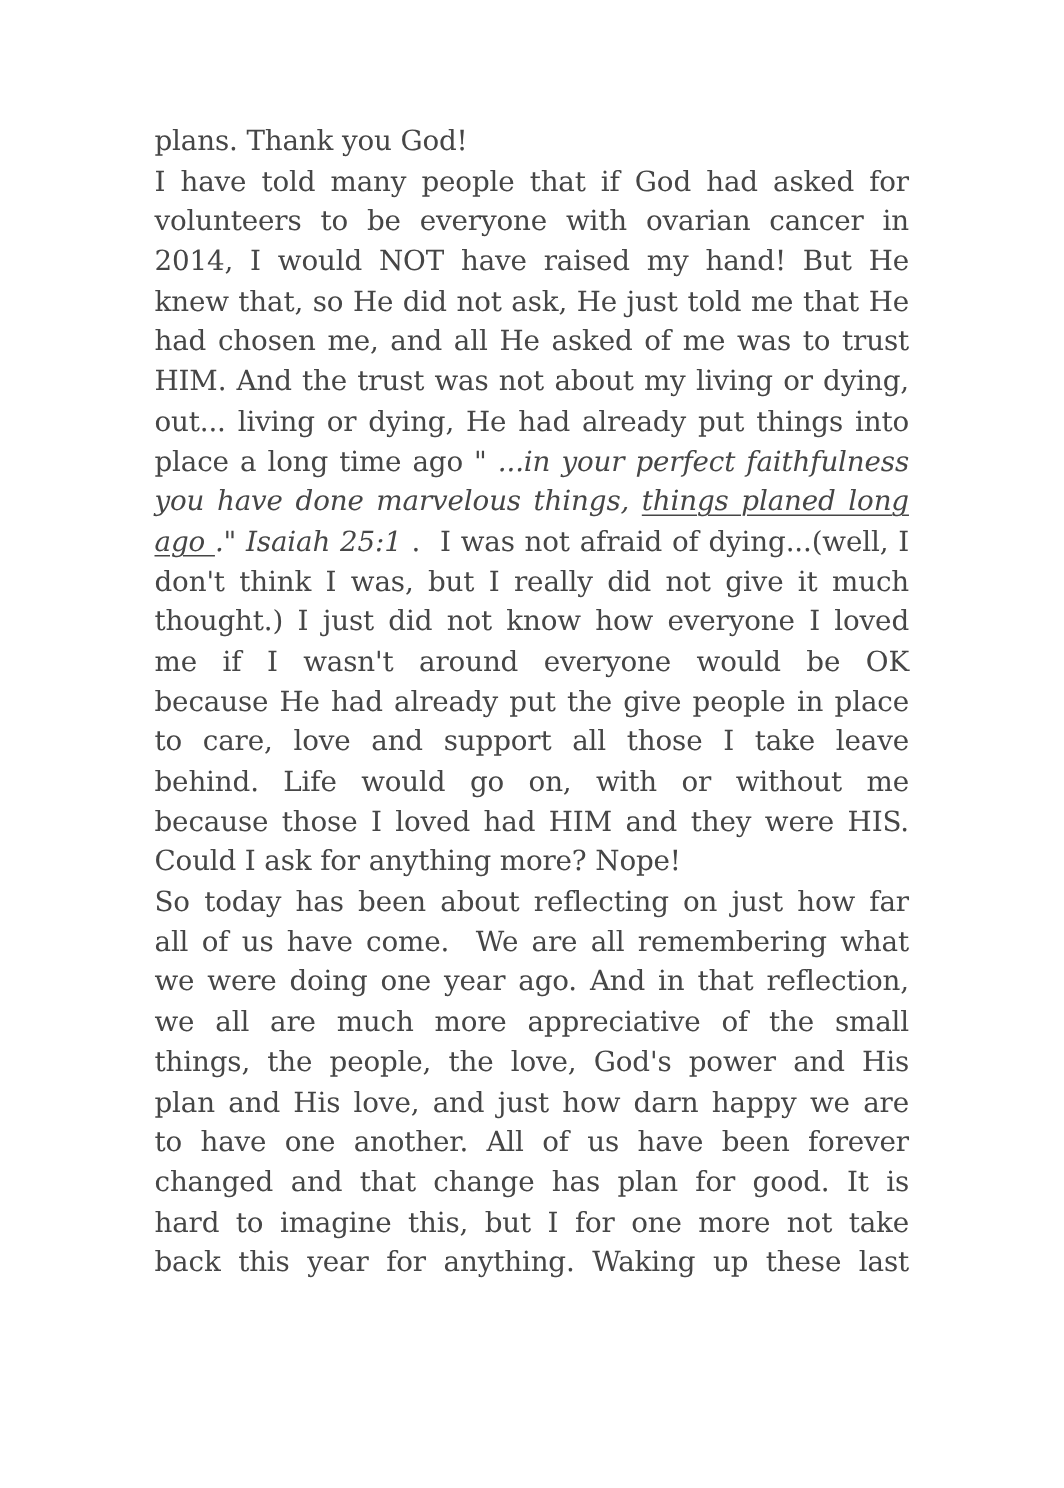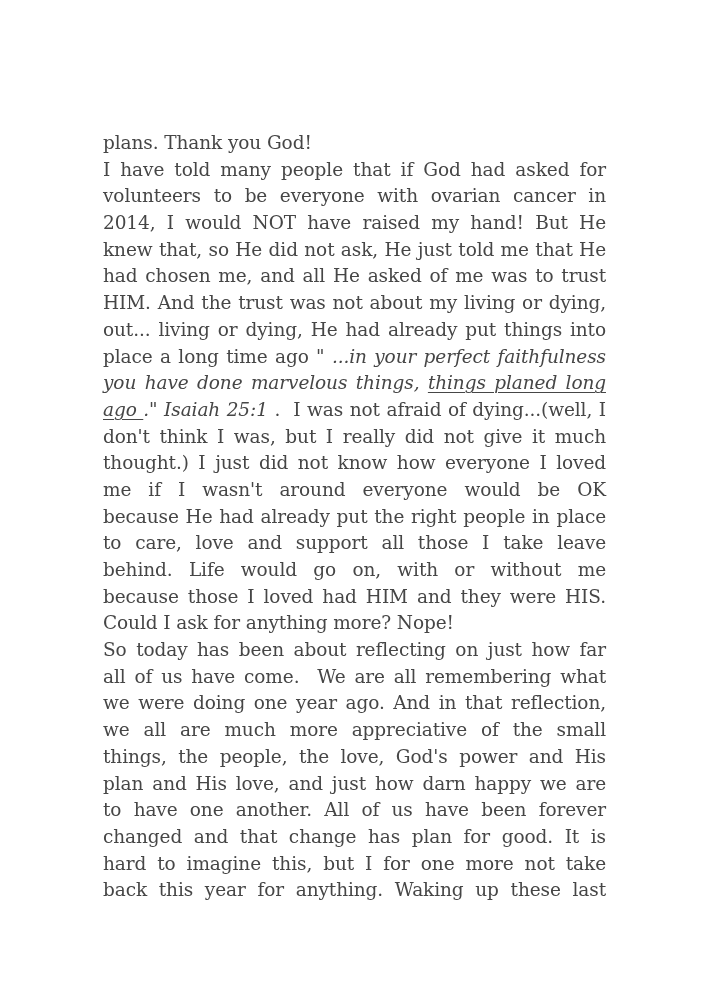--- a/index.html
+++ b/index.html
@@ -7,21 +7,20 @@
     padding: 0;
     background: #ffffff;
   }
   .page {
     position: relative;
     width: 709px;
     height: 940px;
     background: #ffffff;
     overflow: hidden;
     font-family: "DejaVu Serif", serif;
-    margin-top: 48px;
   }
   .text-block {
     position: absolute;
     left: 103px;
     top: 82px;
     width: 503px;
     color: #464646;
     font-size: 18.5px;
     letter-spacing: -0.1px;
   }
@@ -70,21 +69,21 @@
       <div class="line just"><span>knew that, so He did not ask, He just told me that He</span></div>
       <div class="line just"><span>had chosen me, and all He asked of me was to trust</span></div>
       <div class="line just"><span>HIM. And the trust was not about my living or dying,</span></div>
       <div class="line just"><span>out... living or dying, He had already put things into</span></div>
       <div class="line just"><span>place a long time ago " </span><span class="it">...in your perfect faithfulness</span></div>
       <div class="line just"><span class="it">you have done marvelous things, </span><span class="itu">things planed long</span></div>
       <div class="line just"><span class="itu">ago </span><span class="it">." Isaiah 25:1</span><span> .&nbsp; I was not afraid of dying...(well, I</span></div>
       <div class="line just"><span>don't think I was, but I really did not give it much</span></div>
       <div class="line just"><span>thought.) I just did not know how everyone I loved</span></div>
       <div class="line just"><span>me if I wasn't around everyone would be OK</span></div>
-      <div class="line just"><span>because He had already put the right people in place</span></div>
+      <div class="line just"><span>because He had already put the give people in place</span></div>
       <div class="line just"><span>to care, love and support all those I take leave</span></div>
       <div class="line just"><span>behind. Life would go on, with or without me</span></div>
       <div class="line just"><span>because those I loved had HIM and they were HIS.</span></div>
       <div class="line"><span>Could I ask for anything more? Nope!</span></div>
       <div class="line just"><span>So today has been about reflecting on just how far</span></div>
       <div class="line just"><span>all of us have come.&nbsp; We are all remembering what</span></div>
       <div class="line just"><span>we were doing one year ago. And in that reflection,</span></div>
       <div class="line just"><span>we all are much more appreciative of the small</span></div>
       <div class="line just"><span>things, the people, the love, God's power and His</span></div>
       <div class="line just"><span>plan and His love, and just how darn happy we are</span></div>

